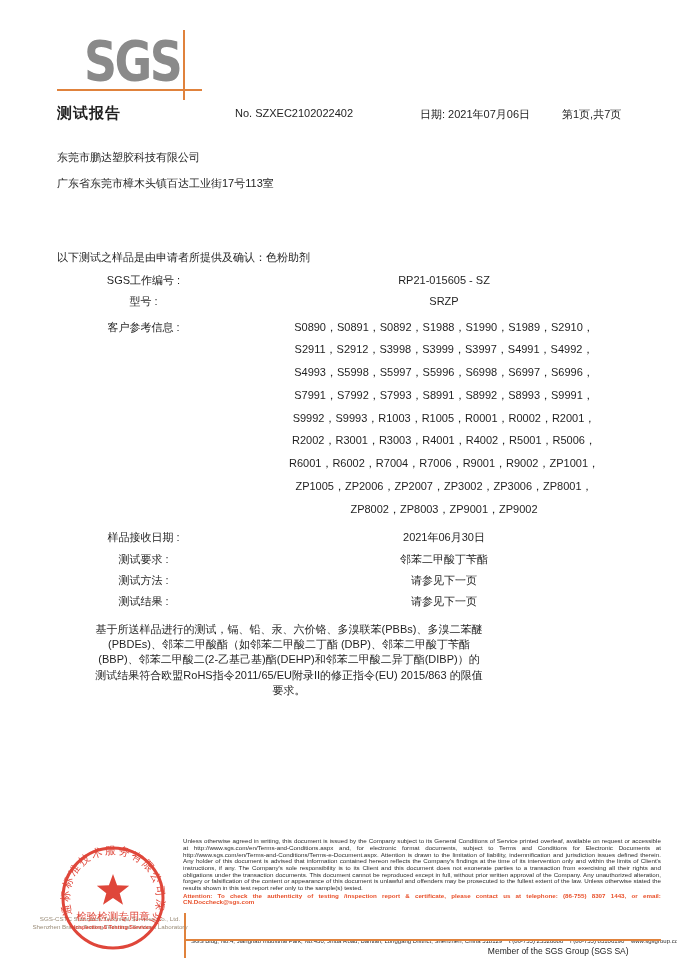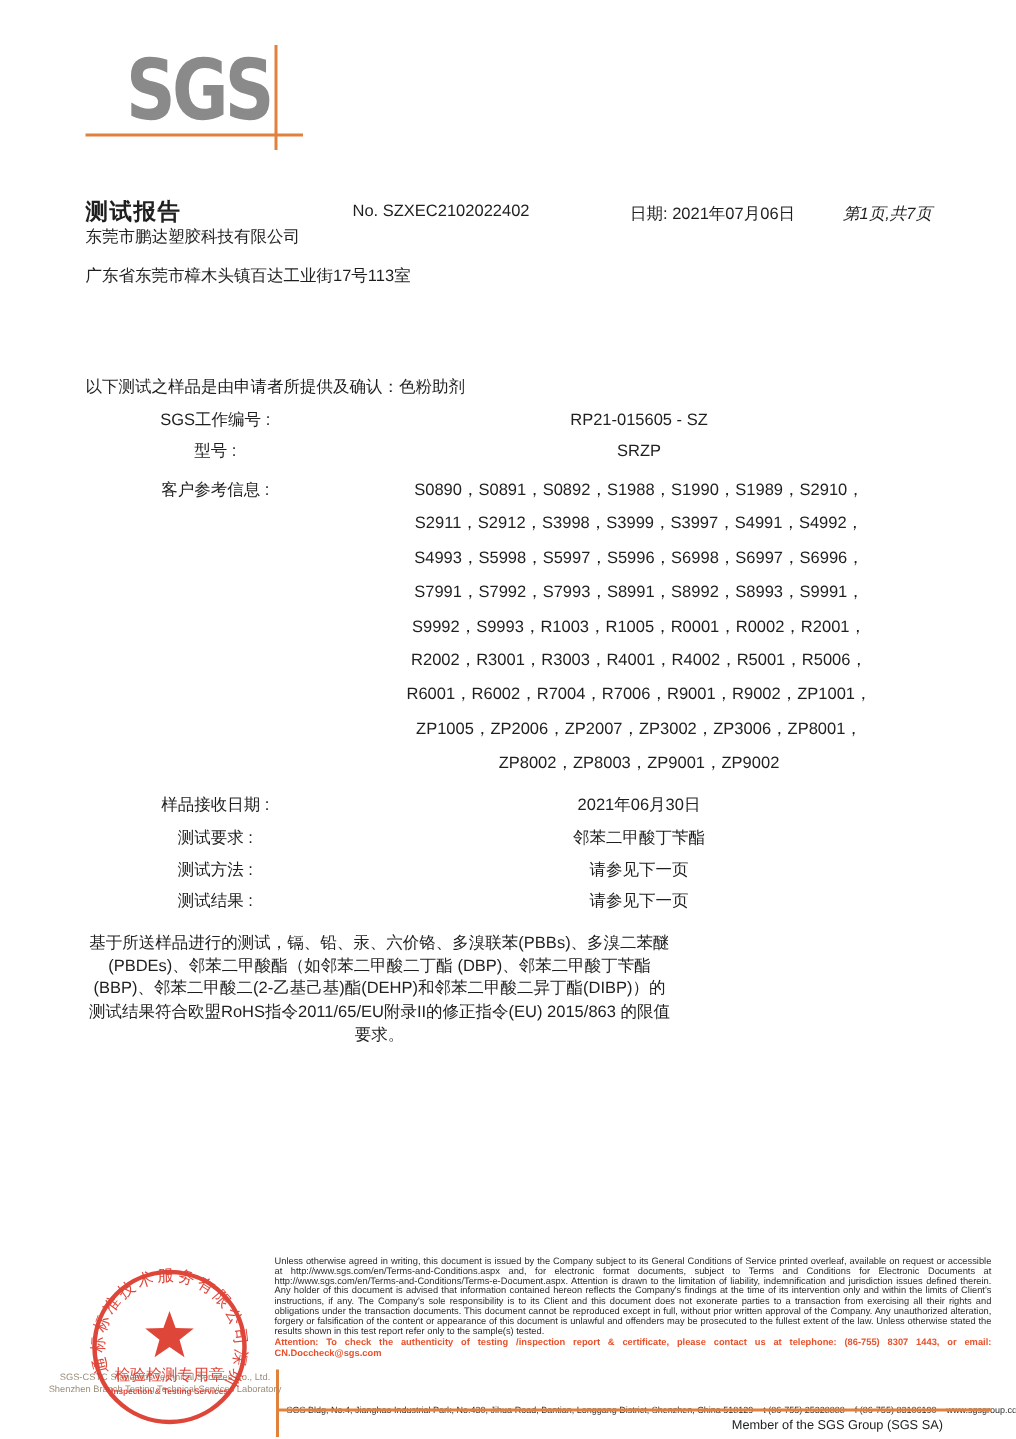--- a/index.html
+++ b/index.html
@@ -11,33 +11,33 @@
   }
   
   .logo{position:absolute;left:84px;top:33px;text-align:center;}
   .logo-text{
     font-family:"DejaVu Sans",sans-serif;font-weight:bold;font-size:56px;line-height:1;
     color:#8a8a8a;letter-spacing:-3px;display:inline-block;transform:scaleX(0.82);transform-origin:0 0;
   }
   .logo-hline{position:absolute;left:57px;top:89px;width:145px;height:2px;background:#e0823c;}
   .logo-vline{position:absolute;left:183px;top:30px;width:2px;height:70px;background:#e0823c;}
   
-  .header-row{position:absolute;left:57px;top:132px;width:585px;height:20px;}
+  .header-row{position:absolute;left:57px;top:104px;width:585px;height:20px;}
   .report-title{position:absolute;left:0;top:0;font-size:15px;font-weight:bold;letter-spacing:1px;}
   .report-no{position:absolute;left:178px;top:3px;}
   .report-date{position:absolute;left:363px;top:3px;}
-  .page-indicator{position:absolute;left:505px;top:3px;font-style:italic;}
+  .page-indicator{position:absolute;left:505px;top:3px;}
   .applicant{position:absolute;left:57px;top:150px;}
   .applicant div{margin-bottom:11px;}
   
   .statement{position:absolute;left:57px;top:250px;text-align:center;}
   .fields{position:absolute;left:57px;top:273px;width:565px;}
   .row{display:flex;margin-bottom:7px;line-height:1.3;text-align:center;}
   .row .label{width:173px;flex:none;}
-  .row .value{flex:1;}
+  .row .value{flex:1;margin-left:36px;}
   .row-ref .label,.row-ref .value{line-height:2.07;}
   .row-ref .value{white-space:pre-line;}
   .row-receipt{margin-top:10px;}
   .row-conclusion{margin-top:13px;}
   .row-conclusion .value{max-width:392px;line-height:1.4;}
   
   .fineprint{position:absolute;left:183px;top:838px;width:478px;}
   .fineprint-inner{
     width:161%;transform:scale(0.621);transform-origin:0 0;
     font-size:10px;line-height:1.08;text-align:justify;color:#2b2b2b;

